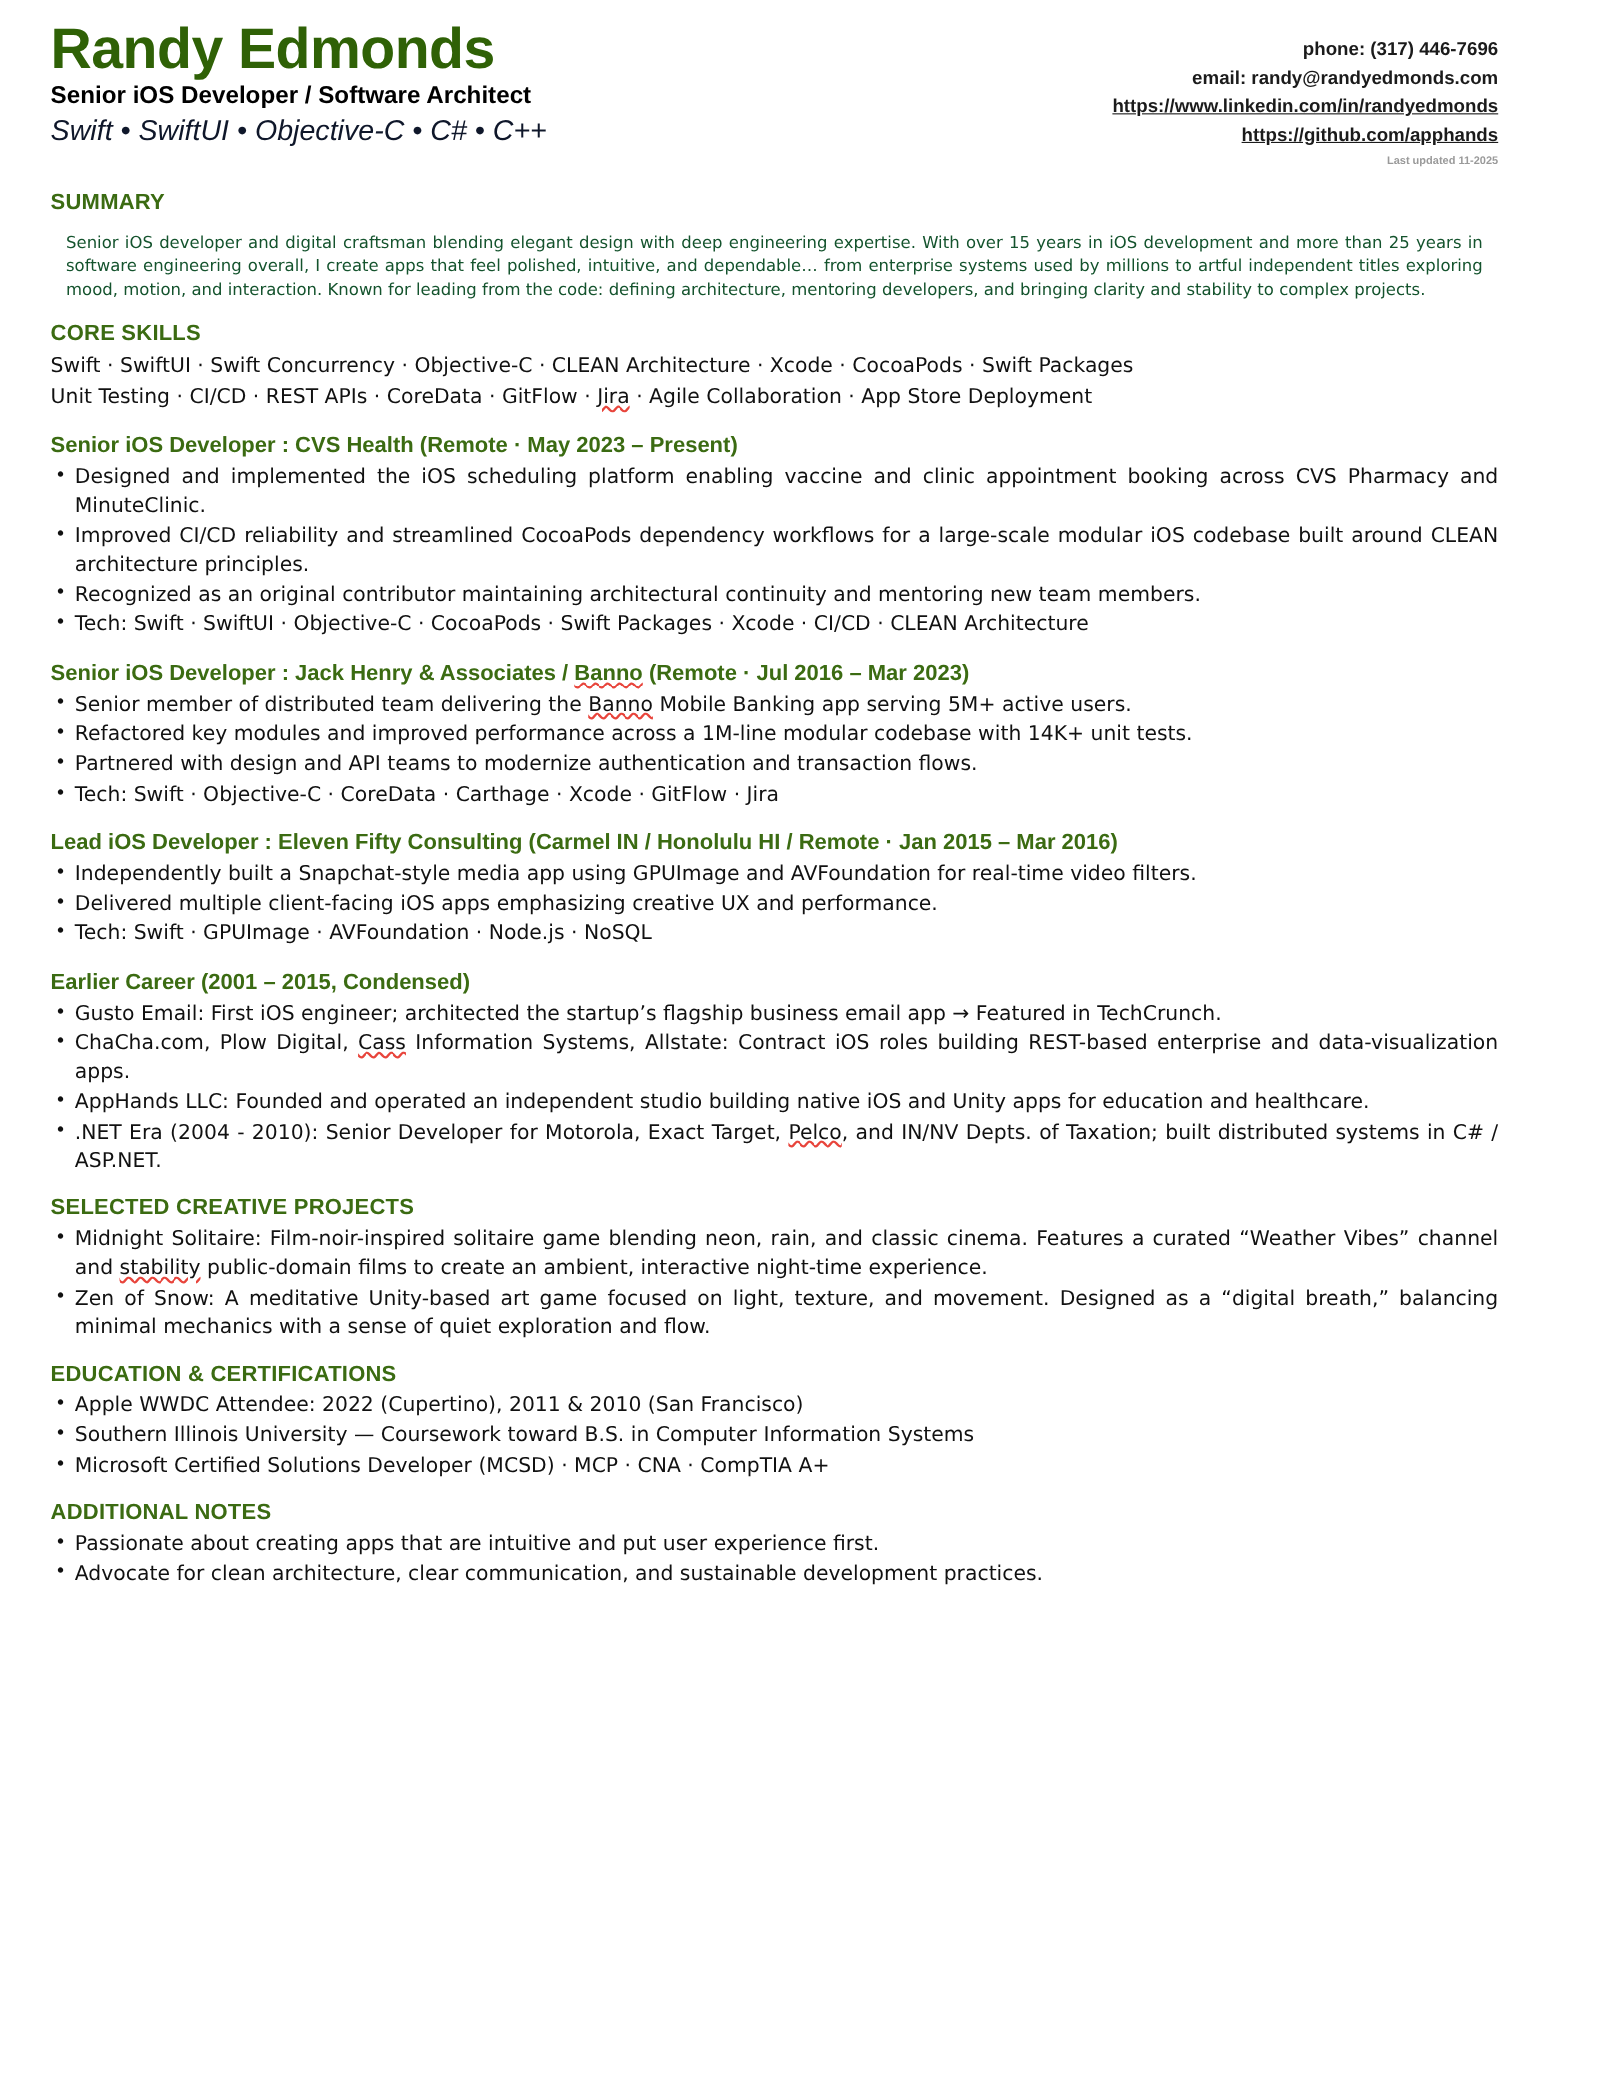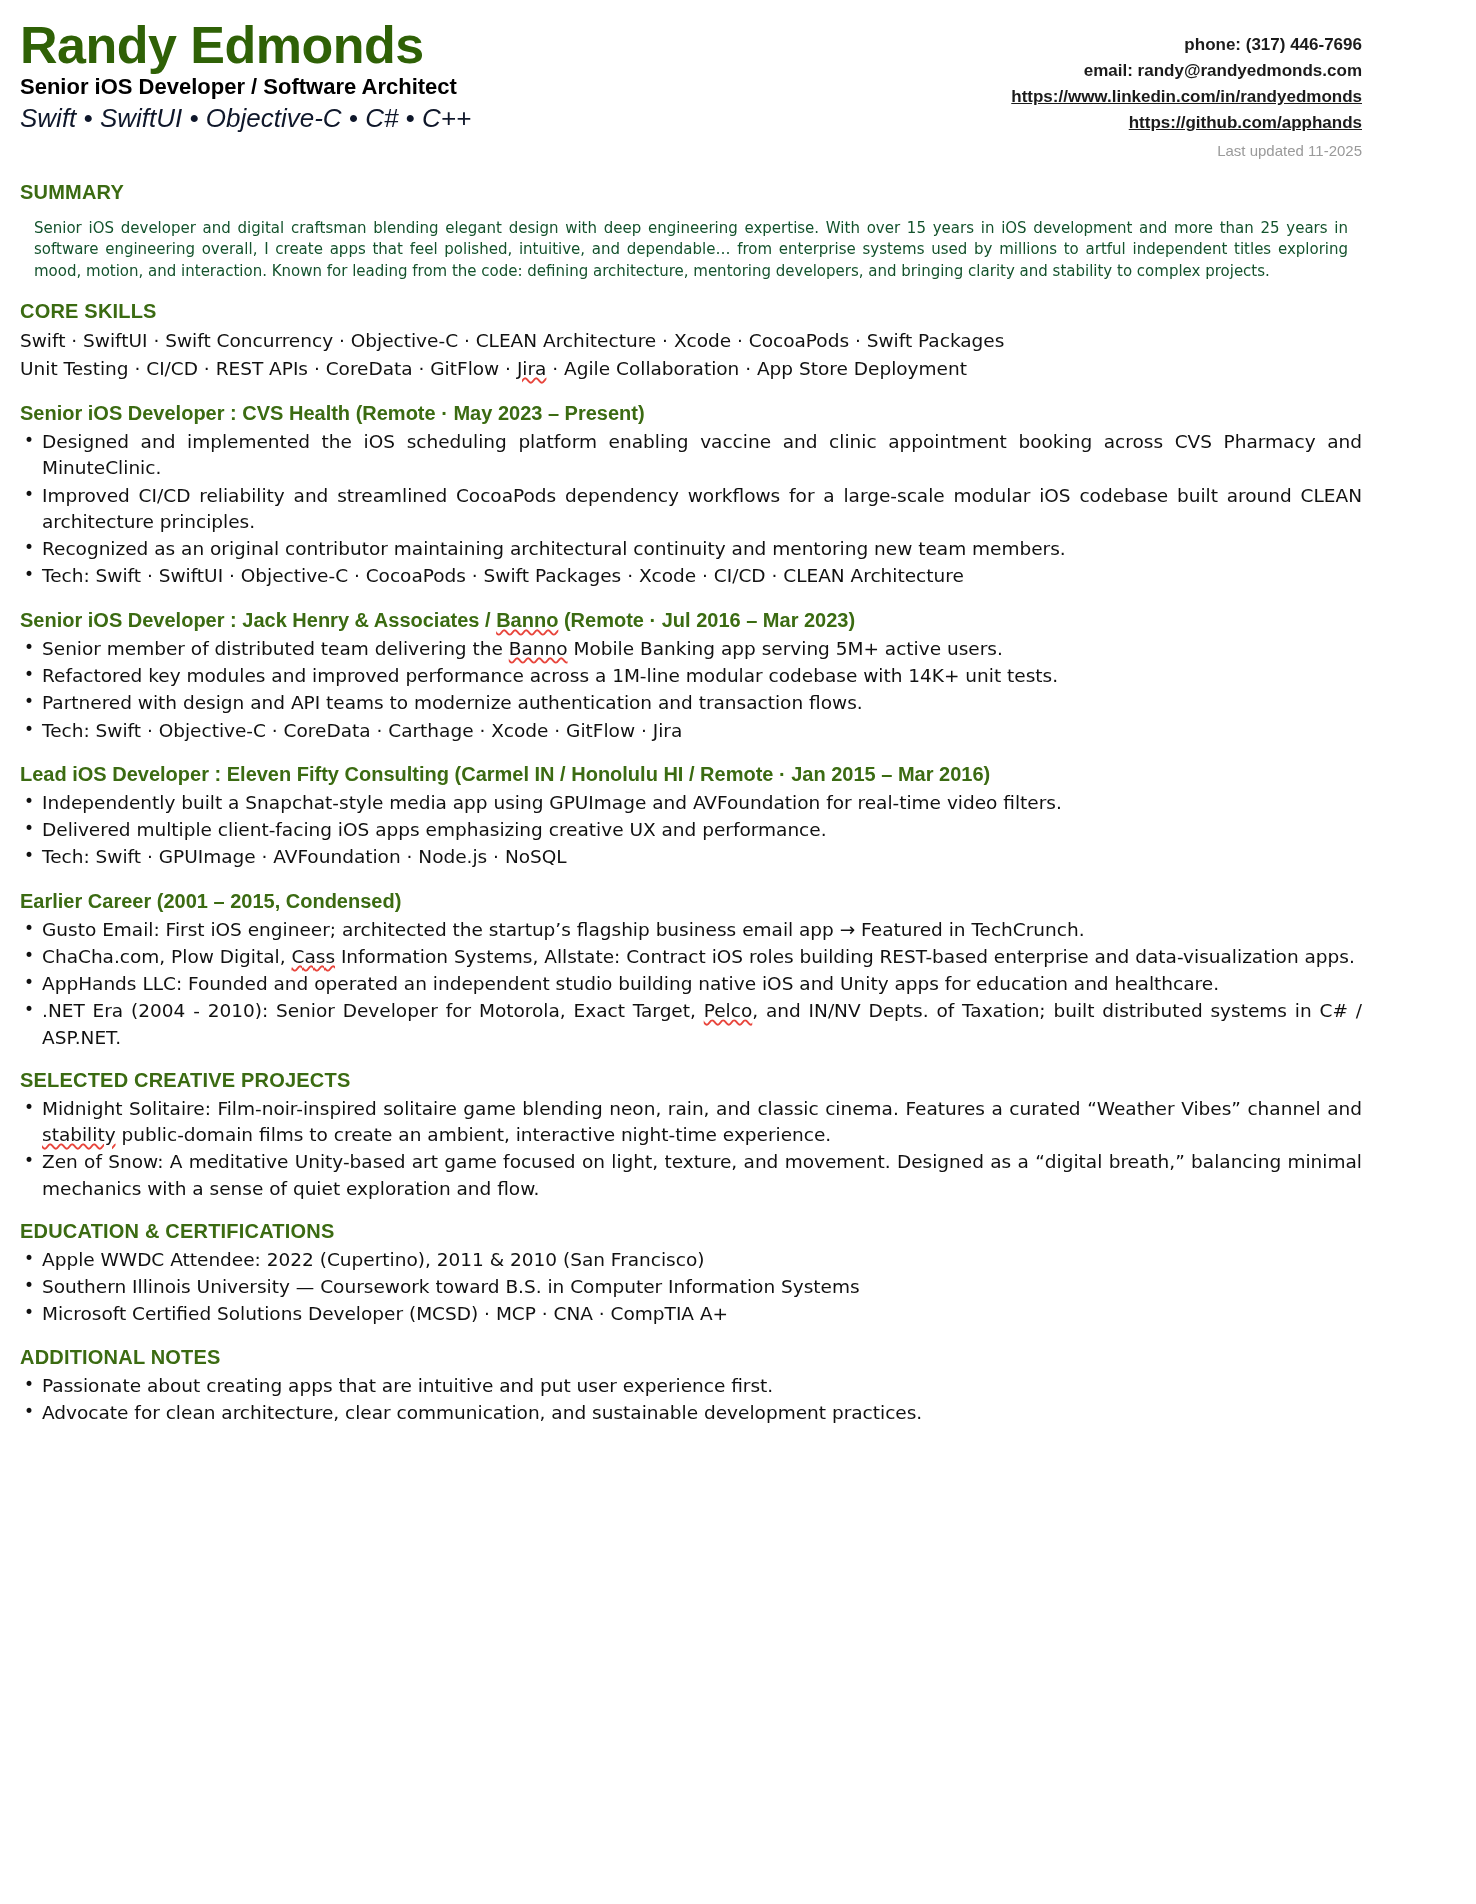--- a/index.html
+++ b/index.html
@@ -11,21 +11,21 @@
     width: 1476px;
     min-height: 1904px;
     font-family: "DejaVu Sans", sans-serif;
     color: #000000;
     -webkit-font-smoothing: antialiased;
   }
   .page {
     width: 1408px;
     min-height: 1904px;
     box-sizing: border-box;
-    padding: 18px 46px 20px 20px;
+    padding: 18px 46px 20px 46px;
     background: #ffffff;
     position: relative;
   }
 
   
   .header {
     display: flex;
     align-items: flex-start;
     justify-content: space-between;
     margin-bottom: 10px;
@@ -69,22 +69,22 @@
     color: #1b1b1b;
     line-height: 1.53;
     white-space: nowrap;
     text-align: right;
   }
   .contact-line.link {
     text-decoration: underline;
   }
   .updated-line {
     font-family: "Liberation Sans", sans-serif;
-    font-size: 15px;
-    font-weight: normal;
+    font-size: 10px;
+    font-weight: bold;
     color: #9a9a9a;
     line-height: 1.6;
     margin-top: 3px;
     white-space: nowrap;
   }
 
   
   .section { margin-top: 18px; }
   .section:first-of-type { margin-top: 14px; }
 

